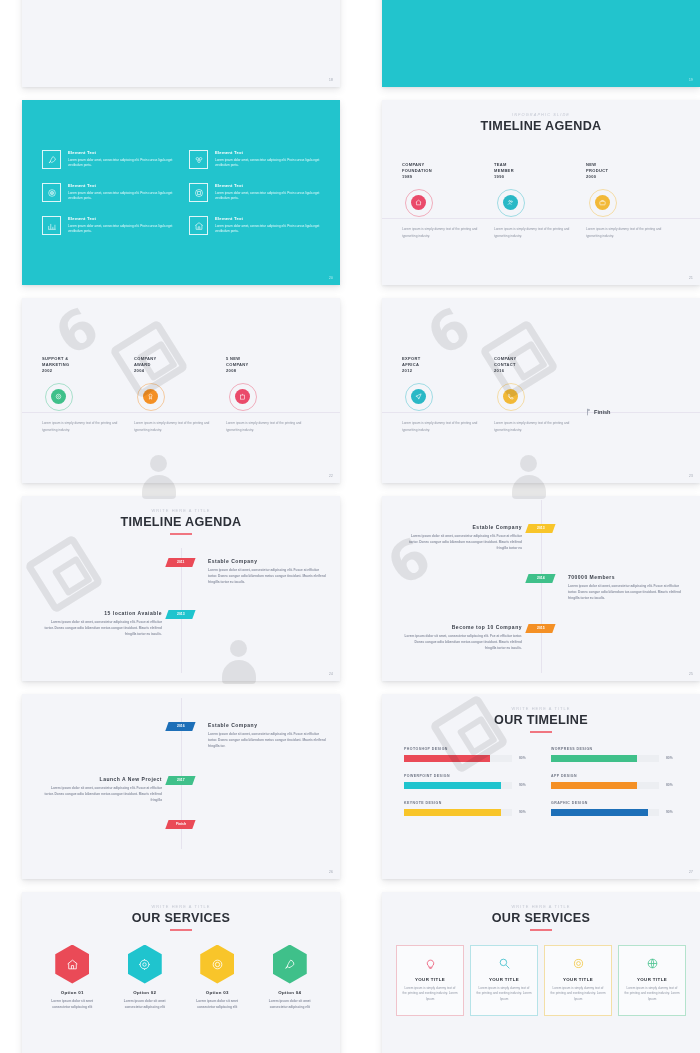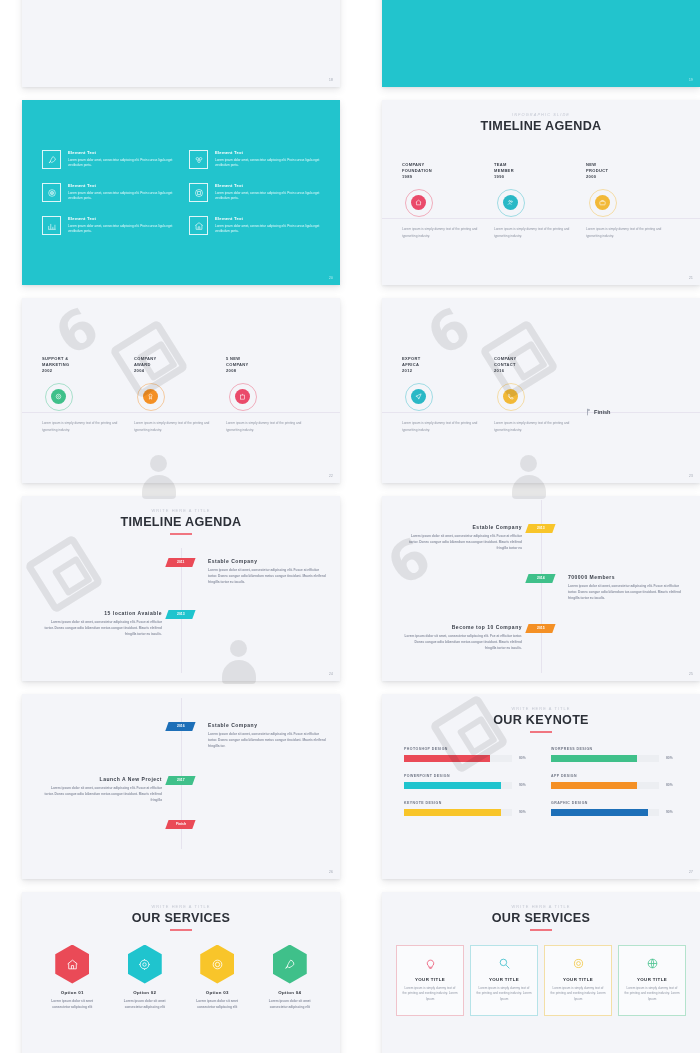--- a/index.html
+++ b/index.html
@@ -532,21 +532,21 @@
           </div>
         </div>
         <div class="pg-no">26</div>
       </div>
     </div>
 
     <div class="slide-wrap">
       <div class="slide">
         <div class="cap">
           <div class="eyebrow ni">WRITE HERE A TITLE</div>
-          <div class="title">OUR KEYNOTE</div>
+          <div class="title">OUR TIMELINE</div>
           <div class="title-rule"></div>
           <div class="rows" id="cap-rows">
               <div>
                 <div class="lab">PHOTOSHOP DESIGN</div>
                 <div class="barline">
                   <div class="track">
                     <div class="fill" style="width: 80%; background: rgb(234, 74, 87);"></div>
                   </div>
                   <div class="pct">80%</div>
                 </div>

